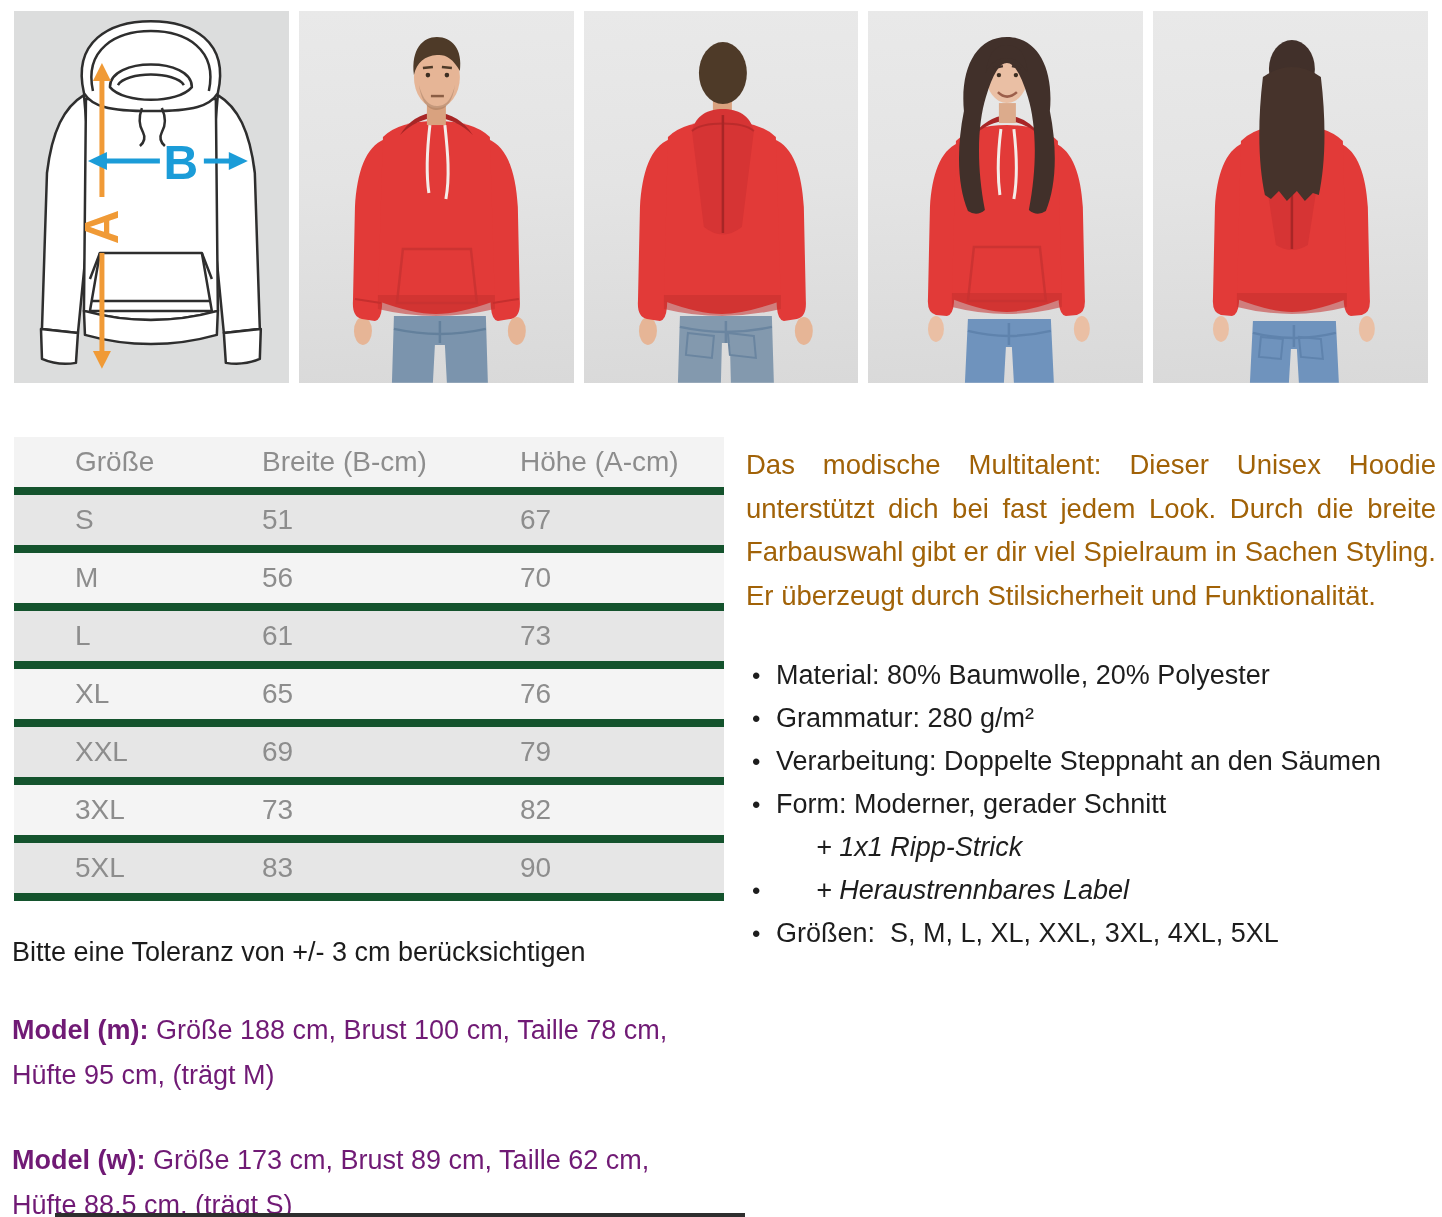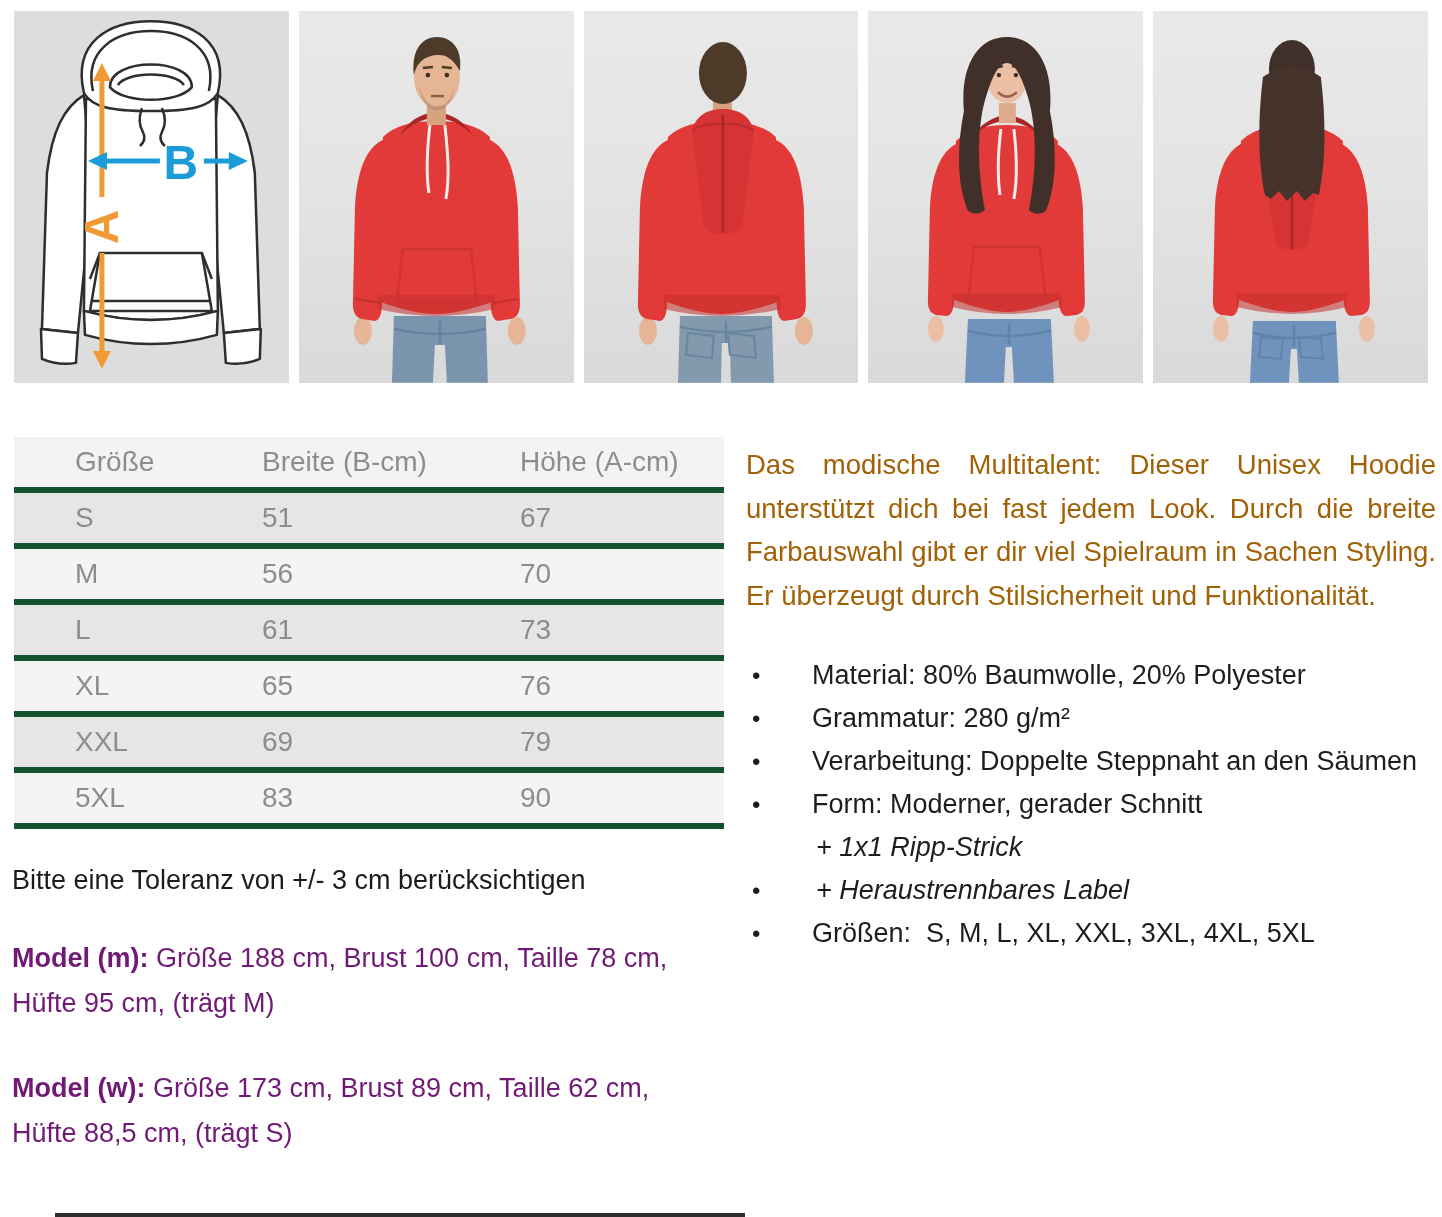--- a/index.html
+++ b/index.html
@@ -14,36 +14,36 @@
   .gallery svg{display:block;width:100%;height:100%;}
 
   
   .left-col{position:absolute;left:14px;top:437px;width:710px;}
   .right-col{position:absolute;left:746px;top:437px;width:690px;}
 
   
   table.sizes{width:710px;border-collapse:collapse;table-layout:fixed;}
   table.sizes col.c1{width:248px;} table.sizes col.c2{width:258px;} table.sizes col.c3{width:204px;}
   table.sizes th,table.sizes td{height:50px;text-align:left;font-weight:400;
-      font-size:28px;color:#8d8d8d;padding:0;border-bottom:6px solid #14532d;}
+      font-size:28px;color:#8d8d8d;padding:0;border-bottom:8px solid #14532d;}
   table.sizes th:first-child,table.sizes td:first-child{padding-left:61px;}
   table.sizes thead tr{background:#f3f3f3;}
   table.sizes tbody tr:nth-child(odd){background:#e6e6e6;}
   table.sizes tbody tr:nth-child(even){background:#f4f4f4;}
 
   .tolerance{margin:36px 0 12px -2px;font-size:27px;color:#1c1c1c;}
   .model-note{margin:40px 0 0 -2px;font-size:27px;line-height:45px;color:#701a75;width:706px;}
   .model-note b{font-weight:700;}
 
   
   .intro{margin:6px 0 0 0;font-size:27.5px;line-height:43.5px;text-align:justify;color:#a16207;}
   ul.features{list-style:none;margin:37px 0 0 0;padding:0;}
   ul.features li{position:relative;padding-left:30px;font-size:27px;line-height:43px;color:#1d1d1d;}
   ul.features .dot{position:absolute;left:6px;top:0;font-size:24px;line-height:43px;color:#1d1d1d;}
-  ul.features .btext{white-space:pre-wrap;margin-left:36px;}
+  ul.features .btext{white-space:pre-wrap;}
   ul.features .bsub{margin-left:40px;white-space:pre-wrap;font-style:italic;}
 
   
   .bottom-strip{position:absolute;left:55px;top:1213px;width:690px;height:4px;background:#2e2e2e;}
 </style>
 </head>
 <body>
 
 <div class="page">
 
@@ -226,20 +226,25 @@
             <td>XL</td>
             <td>65</td>
             <td>76</td>
           </tr>
           <tr>
             <td>XXL</td>
             <td>69</td>
             <td>79</td>
           </tr>
           <tr>
+            <td>3XL</td>
+            <td>73</td>
+            <td>82</td>
+          </tr>
+          <tr>
             <td>5XL</td>
             <td>83</td>
             <td>90</td>
           </tr>
         </tbody>
     </table>
 
     <p class="tolerance">Bitte eine Toleranz von +/- 3 cm berücksichtigen</p>
 
     <p class="model-note"><b>Model (m):</b> <span>Größe 188 cm, Brust 100 cm, Taille 78 cm, Hüfte 95 cm, (trägt M)</span></p>

